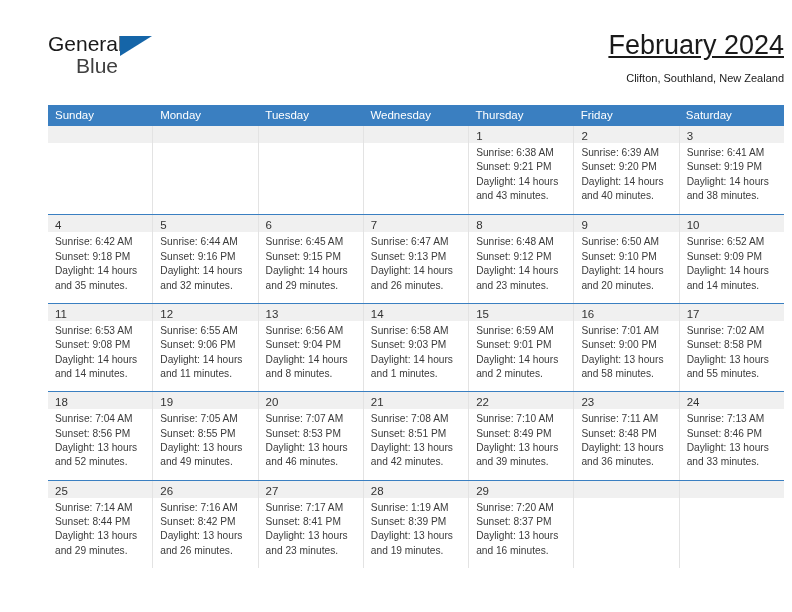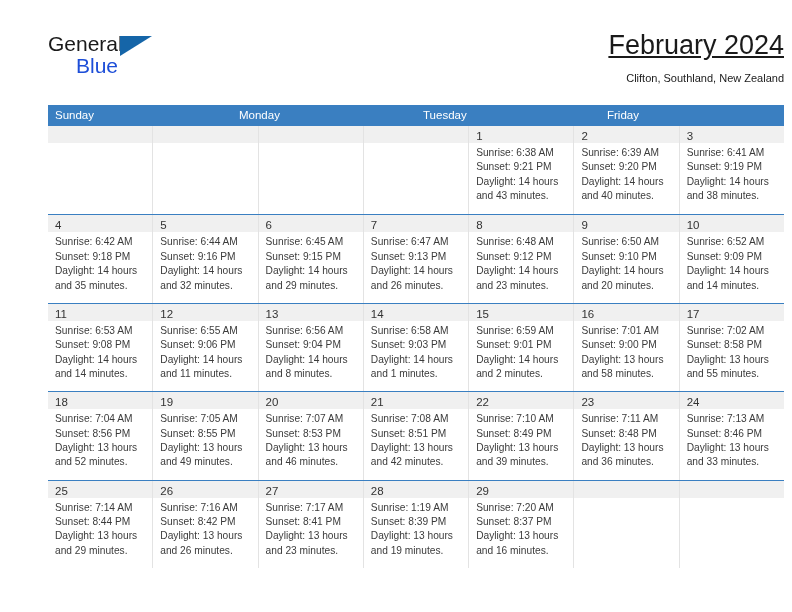--- a/index.html
+++ b/index.html
@@ -48,21 +48,21 @@
     letter-spacing: 0px;
     color: #1a1a1a;
     font-family: "Liberation Sans", sans-serif;
     line-height: 24px;
   }
   .brand-blue {
     position: absolute;
     left: 28px;
     top: 22px;
     font-size: 21px;
-    color: #1d4ed8;
+    color: #404040;
     font-family: "Liberation Sans", sans-serif;
     line-height: 24px;
   }
   .brand-triangle {
     position: absolute;
     left: 72px;
     top: 4px;
     width: 0;
     height: 0;
     border-left: 32px solid #1565a8;
@@ -169,21 +169,24 @@
       <div class="cal-subtitle">Clifton, Southland, New Zealand</div>
     </div>
 
   </div>
 
   <div class="calendar">
     <div class="weekdays" id="weekday-row">
         <div class="weekday">Sunday</div>
         <div class="weekday">Monday</div>
         <div class="weekday">Tuesday</div>
+        <div class="weekday">Wednesday</div>
+        <div class="weekday">Thursday</div>
         <div class="weekday">Friday</div>
+        <div class="weekday">Saturday</div>
       </div>
     <div id="weeks-container">
         <div class="week">
           <div class="day empty">
             <div class="daynum-bar"><span class="daynum"></span></div>
           </div>
           <div class="day empty">
             <div class="daynum-bar"><span class="daynum"></span></div>
           </div>
           <div class="day empty">

